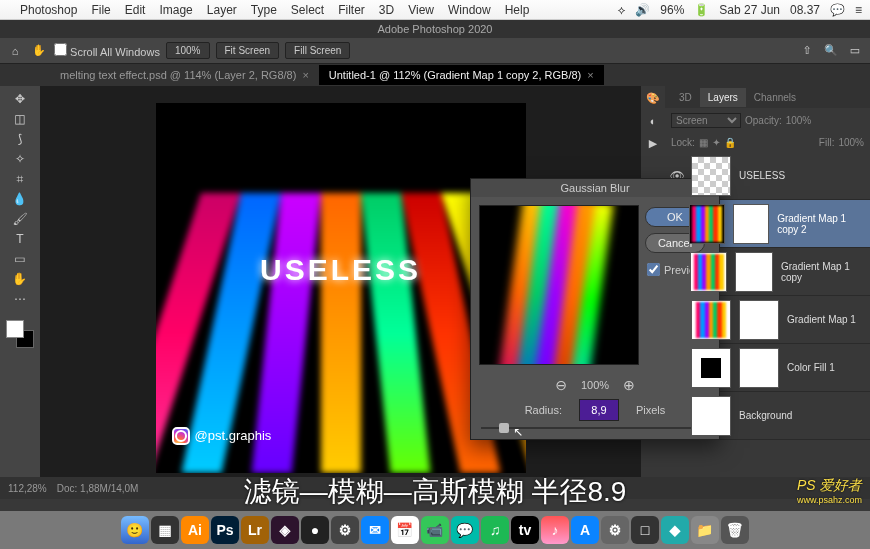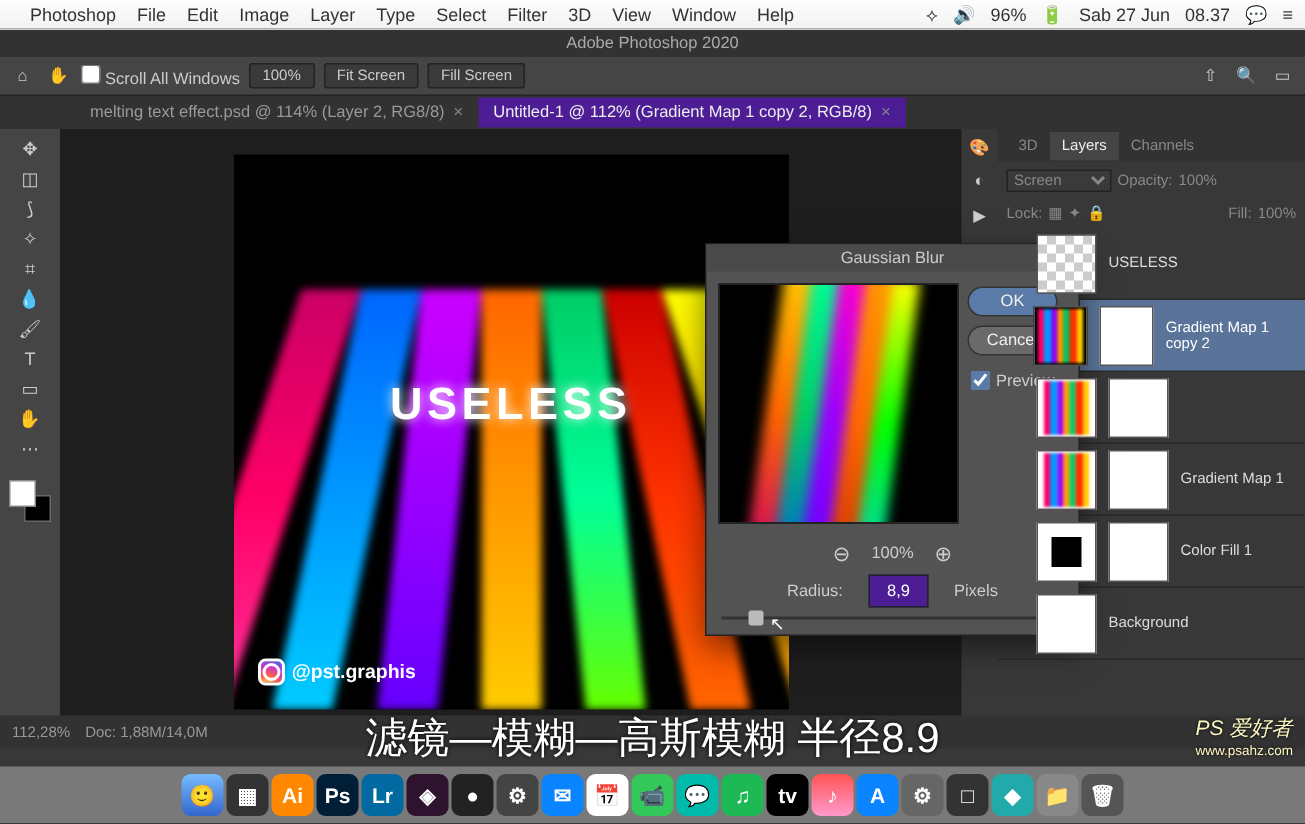--- a/index.html
+++ b/index.html
@@ -8,44 +8,44 @@
 .menubar span{margin-right:14px}
 .menubar .apple{font-size:14px;margin-right:12px}
 .menubar .right{margin-left:auto;display:flex;gap:10px;align-items:center}
 .menubar .right span{margin:0}
 .apptitle{height:18px;background:#323232;color:#aaa;text-align:center;font-size:11px;line-height:18px}
 .optbar{height:26px;background:#454545;display:flex;align-items:center;padding:0 6px;gap:6px;border-bottom:1px solid #222}
 .optbar .tool-ic{width:18px;height:18px;display:flex;align-items:center;justify-content:center}
 .btn{background:#3a3a3a;border:1px solid #222;padding:2px 8px;font-size:10px;color:#ccc;border-radius:2px}
 .tabs{height:22px;background:#323232;display:flex;align-items:center;padding-left:50px;font-size:11px}
 .tab{padding:4px 10px;color:#999;position:relative}
-.tab.active{background:#4c1d95;color:#eee}
+.tab.active{background:#000000;color:#eee}
 .tab .x{margin-left:6px;color:#888}
 .main{display:flex;height:calc(549px - 20px - 18px - 26px - 22px - 22px - 38px)}
 .toolbox{width:40px;background:#454545;display:flex;flex-direction:column;align-items:center;padding:4px 0;gap:2px}
 .tool{width:18px;height:18px;display:flex;align-items:center;justify-content:center;color:#ccc;font-size:12px}
 .swatches{margin-top:10px;position:relative;width:28px;height:28px}
 .swatches .fg{position:absolute;top:0;left:0;width:18px;height:18px;background:#fff;border:1px solid #888}
 .swatches .bg{position:absolute;bottom:0;right:0;width:18px;height:18px;background:#000;border:1px solid #666}
 .canvas{flex:1;background:#1e1e1e;position:relative;display:flex;align-items:center;justify-content:center}
 .artboard{width:370px;height:370px;background:#000;position:relative;overflow:hidden}
 .stripes{position:absolute;bottom:0;left:50%;transform:translateX(-50%);width:280px;height:280px;display:flex;filter:blur(3px)}
 .stripe{flex:1;transform-origin:top center}
 .s1{background:linear-gradient(#c06,#f06,#f39);transform:skewX(-18deg)}
 .s2{background:linear-gradient(#06f,#09f,#0cf);transform:skewX(-12deg)}
 .s3{background:linear-gradient(#c0f,#90f,#60f);transform:skewX(-6deg)}
 .s4{background:linear-gradient(#f60,#f90,#fc0);transform:skewX(0deg)}
 .s5{background:linear-gradient(#0c6,#0f9,#6f0);transform:skewX(6deg)}
 .s6{background:linear-gradient(#c00,#f30,#f60);transform:skewX(12deg)}
 .s7{background:linear-gradient(#ff0,#fc0,#f90);transform:skewX(18deg)}
 .useless{position:absolute;top:150px;left:50%;transform:translateX(-50%);color:#fff;font-weight:900;font-size:30px;letter-spacing:3px;text-shadow:0 0 8px #fff;font-family:Arial Black,Arial}
-.handle{position:absolute;bottom:16px;left:16px;color:#fff;font-size:13px;font-weight:700;display:flex;align-items:center;gap:5px}
+.handle{position:absolute;bottom:28px;left:16px;color:#fff;font-size:13px;font-weight:400;display:flex;align-items:center;gap:5px}
 .iglogo{width:18px;height:18px;border:2px solid #fff;border-radius:5px;display:flex;align-items:center;justify-content:center;background:radial-gradient(circle at 30% 110%,#fd5,#f64,#c3c,#36f)}
 .iglogo::after{content:"";width:8px;height:8px;border:2px solid #fff;border-radius:50%}
-.dialog{position:absolute;top:76px;left:430px;width:250px;background:#535353;border:1px solid #222;box-shadow:0 8px 20px rgba(0,0,0,.5)}
+.dialog{position:absolute;top:92px;left:430px;width:250px;background:#535353;border:1px solid #222;box-shadow:0 8px 20px rgba(0,0,0,.5)}
 .dialog .dtitle{text-align:center;padding:3px;background:#4a4a4a;font-size:11px}
 .dialog .dbody{display:flex;padding:8px}
 .preview{width:160px;height:160px;background:#000;position:relative;overflow:hidden;border:1px solid #222}
 .prevstripes{position:absolute;top:-10px;left:30px;width:90px;height:200px;display:flex;filter:blur(4px);transform:rotate(8deg)}
 .prevstripes div{flex:1}
 .dcontrols{flex:1;display:flex;flex-direction:column;align-items:center;padding:2px 6px;gap:6px}
 .dbtn{width:60px;padding:3px;background:#6a6a6a;border:1px solid #333;border-radius:10px;font-size:11px;text-align:center;color:#eee}
 .dbtn.ok{background:#5a7aa8}
 .chk{display:flex;align-items:center;gap:4px;font-size:11px;margin-top:4px}
 .chk input{accent-color:#5a7aa8}
@@ -72,21 +72,21 @@
 .thumb.dark{background:#000}
 .thumb.checker{background:repeating-conic-gradient(#ccc 0 25%,#fff 0 50%) 0 0/12px 12px}
 .minithumb{width:30px;height:36px;display:flex;filter:blur(1px)}
 .minithumb div{flex:1}
 .lname{font-size:10px;color:#ddd;margin-left:4px}
 .layer.sel .lname{color:#fff}
 .statusbar{position:absolute;bottom:50px;left:0;height:22px;background:#323232;color:#999;font-size:10px;display:flex;align-items:center;padding:0 8px;gap:10px;width:100%}
 .dock{position:absolute;bottom:0;left:0;width:100%;height:38px;background:rgba(220,220,220,.4);display:flex;align-items:center;justify-content:center;gap:2px;padding:0 6px}
 .dockicon{width:28px;height:28px;border-radius:6px;display:flex;align-items:center;justify-content:center;font-size:14px;color:#fff;font-weight:bold}
 .subtitle{position:absolute;bottom:38px;left:50%;transform:translateX(-50%);color:#fff;font-size:28px;font-weight:400;text-shadow:0 0 3px #000;white-space:nowrap;pointer-events:none;font-family:"PingFang SC","Microsoft YaHei",sans-serif}
-.watermark{position:absolute;bottom:44px;right:8px;color:#fef9c3;font-size:14px;font-style:italic;text-shadow:0 0 2px #000}
+.watermark{position:absolute;bottom:44px;right:8px;color:#fde047;font-size:14px;font-style:italic;text-shadow:0 0 2px #000}
 .watermark small{display:block;font-size:9px;text-align:right;font-style:normal}
 .sidetabs{width:24px;background:#383838;display:flex;flex-direction:column;align-items:center;gap:10px;padding-top:6px}
 .rightcol{display:flex}
 </style>
 </head>
 <body>
 
 <div class="menubar">
   <span class="apple"></span>
   <span>Photoshop</span>
@@ -265,20 +265,21 @@
                 <div style="background: rgb(255, 0, 102);"></div>
                 <div style="background: rgb(0, 153, 255);"></div>
                 <div style="background: rgb(153, 0, 255);"></div>
                 <div style="background: rgb(255, 153, 0);"></div>
                 <div style="background: rgb(0, 204, 102);"></div>
                 <div style="background: rgb(255, 51, 0);"></div>
                 <div style="background: rgb(255, 204, 0);"></div>
               </div>
             </div>
             <div class="thumb"></div>
+            <div class="lname">Gradient Map 1 copy</div>
           </div>
           <div class="layer">
             <div class="eye"></div>
             <div class="thumb " style="background: rgb(255, 255, 255);">
               <div class="minithumb">
                 <div style="background: rgb(255, 0, 102);"></div>
                 <div style="background: rgb(0, 153, 255);"></div>
                 <div style="background: rgb(153, 0, 255);"></div>
                 <div style="background: rgb(255, 153, 0);"></div>
                 <div style="background: rgb(0, 204, 102);"></div>
@@ -316,21 +317,21 @@
 <div class="watermark">
   <span>PS 爱好者</span>
   <small>www.psahz.com</small>
 </div>
 
 <div class="dock">
   <div class="dockicon" style="background:linear-gradient(#7bf,#36c)">🙂</div>
   <div class="dockicon" style="background:#333">▦</div>
   <div class="dockicon" style="background:#f80">Ai</div>
   <div class="dockicon" style="background:#001e36">Ps</div>
-  <div class="dockicon" style="background:#0369a1">Lr</div>
+  <div class="dockicon" style="background:#a16207">Lr</div>
   <div class="dockicon" style="background:#2d132d">◈</div>
   <div class="dockicon" style="background:#222">●</div>
   <div class="dockicon" style="background:#444">⚙</div>
   <div class="dockicon" style="background:#0a84ff">✉</div>
   <div class="dockicon" style="background:#fff;color:#333">📅</div>
   <div class="dockicon" style="background:#34c759">📹</div>
   <div class="dockicon" style="background:#0ba">💬</div>
   <div class="dockicon" style="background:#1db954">♫</div>
   <div class="dockicon" style="background:#000">tv</div>
   <div class="dockicon" style="background:linear-gradient(#f55,#f9c)">♪</div>

